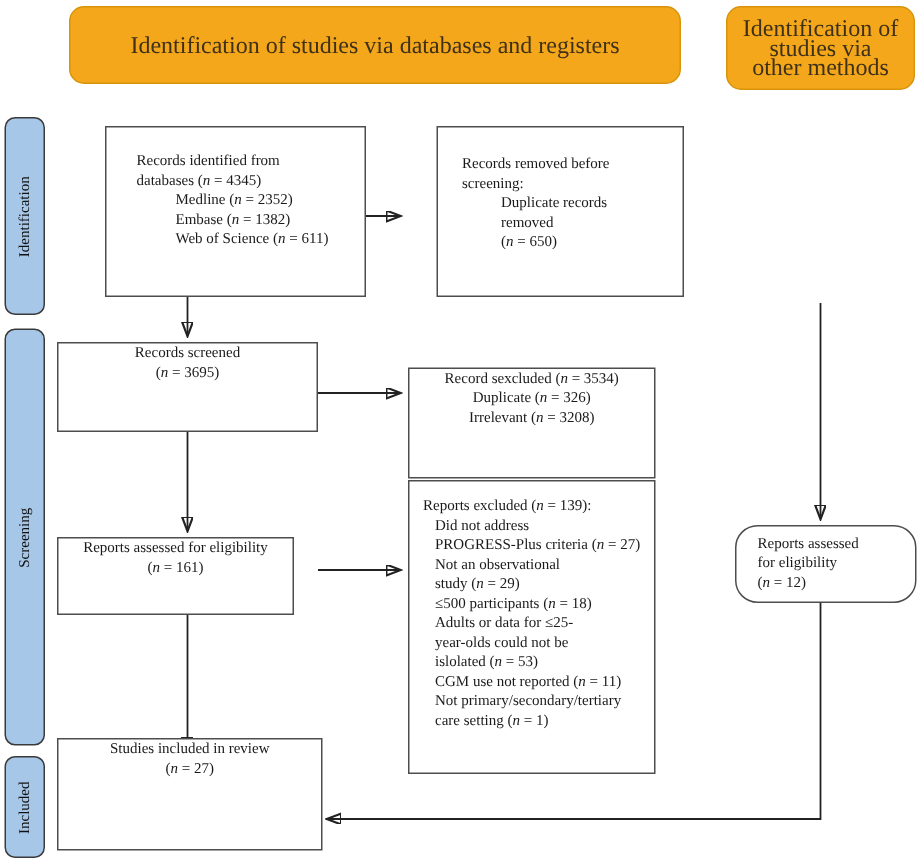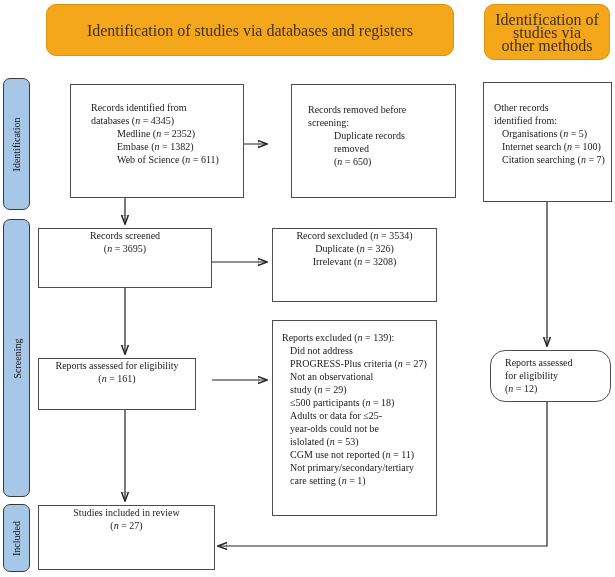--- a/index.html
+++ b/index.html
@@ -31,25 +31,25 @@
   }
   .box .ln{white-space:nowrap;}
   .box .ln.i1{padding-left:26px;}
   .box.small-indent .ln.i1{padding-left:8px;}
   .box.center{display:flex;flex-direction:column;align-items:center;justify-content:flex-start;text-align:center;}
   .box.center .ln{padding-left:0;}
   .box-a{left:38px;top:84px;width:174px;height:114px;padding:16px 4px 0 20px;margin-left:32px;}
   .box-b{left:272px;top:84px;width:165px;height:114px;padding:18px 4px 0 16px;margin-left:19px;}
   .box-r1{left:483px;top:82px;width:129px;height:120px;padding:18px 2px 0 10px;}
   .box-c{left:38px;top:228px;width:174px;height:60px;}
-  .box-d{left:272px;top:228px;width:165px;height:74px;}
+  .box-d{left:272px;top:245px;width:165px;height:74px;}
   .box-e{left:38px;top:358px;width:158px;height:52px;}
   .box-f{left:272px;top:320px;width:165px;height:196px;padding:10px 2px 0 9px;}
   .box-r2{left:490px;top:350px;width:121px;height:52px;padding:5px 2px 0 14px;border-radius:15px;}
-  .box-g{left:38px;top:505px;width:177px;height:65px;}
+  .box-g{left:38px;top:492px;width:177px;height:75px;}
   
   .arrows{position:absolute;left:0;top:0;pointer-events:none;}
   .arrows line,.arrows path{stroke:#222;stroke-width:1.2;fill:none;}
 </style>
 </head>
 <body>
 
 <div class="canvas">
 
   <svg class="arrows" width="615" height="577">
@@ -88,27 +88,20 @@
       <div class="ln i1">Embase (<i>n</i> = 1382)</div>
       <div class="ln i1">Web of Science (<i>n</i> = 611)</div>
     </div>
   <div class="box box-b">
       <div class="ln i0">Records removed before</div>
       <div class="ln i0">screening:</div>
       <div class="ln i1">Duplicate records</div>
       <div class="ln i1">removed</div>
       <div class="ln i1">(<i>n</i> = 650)</div>
     </div>
-  <div class="box box-r1 small-indent">
-      <div class="ln i0">Other records</div>
-      <div class="ln i0">identified from:</div>
-      <div class="ln i1">Organisations (<i>n</i> = 5)</div>
-      <div class="ln i1">Internet search (<i>n</i> = 100)</div>
-      <div class="ln i1">Citation searching (<i>n</i> = 7)</div>
-    </div>
   <div class="box box-c center">
       <div class="ln i0">Records screened</div>
       <div class="ln i0">(<i>n</i> = 3695)</div>
     </div>
   <div class="box box-d center">
       <div class="ln i0">Record sexcluded (<i>n</i> = 3534)</div>
       <div class="ln i0">Duplicate (<i>n</i> = 326)</div>
       <div class="ln i0">Irrelevant (<i>n</i> = 3208)</div>
     </div>
   <div class="box box-e center">

